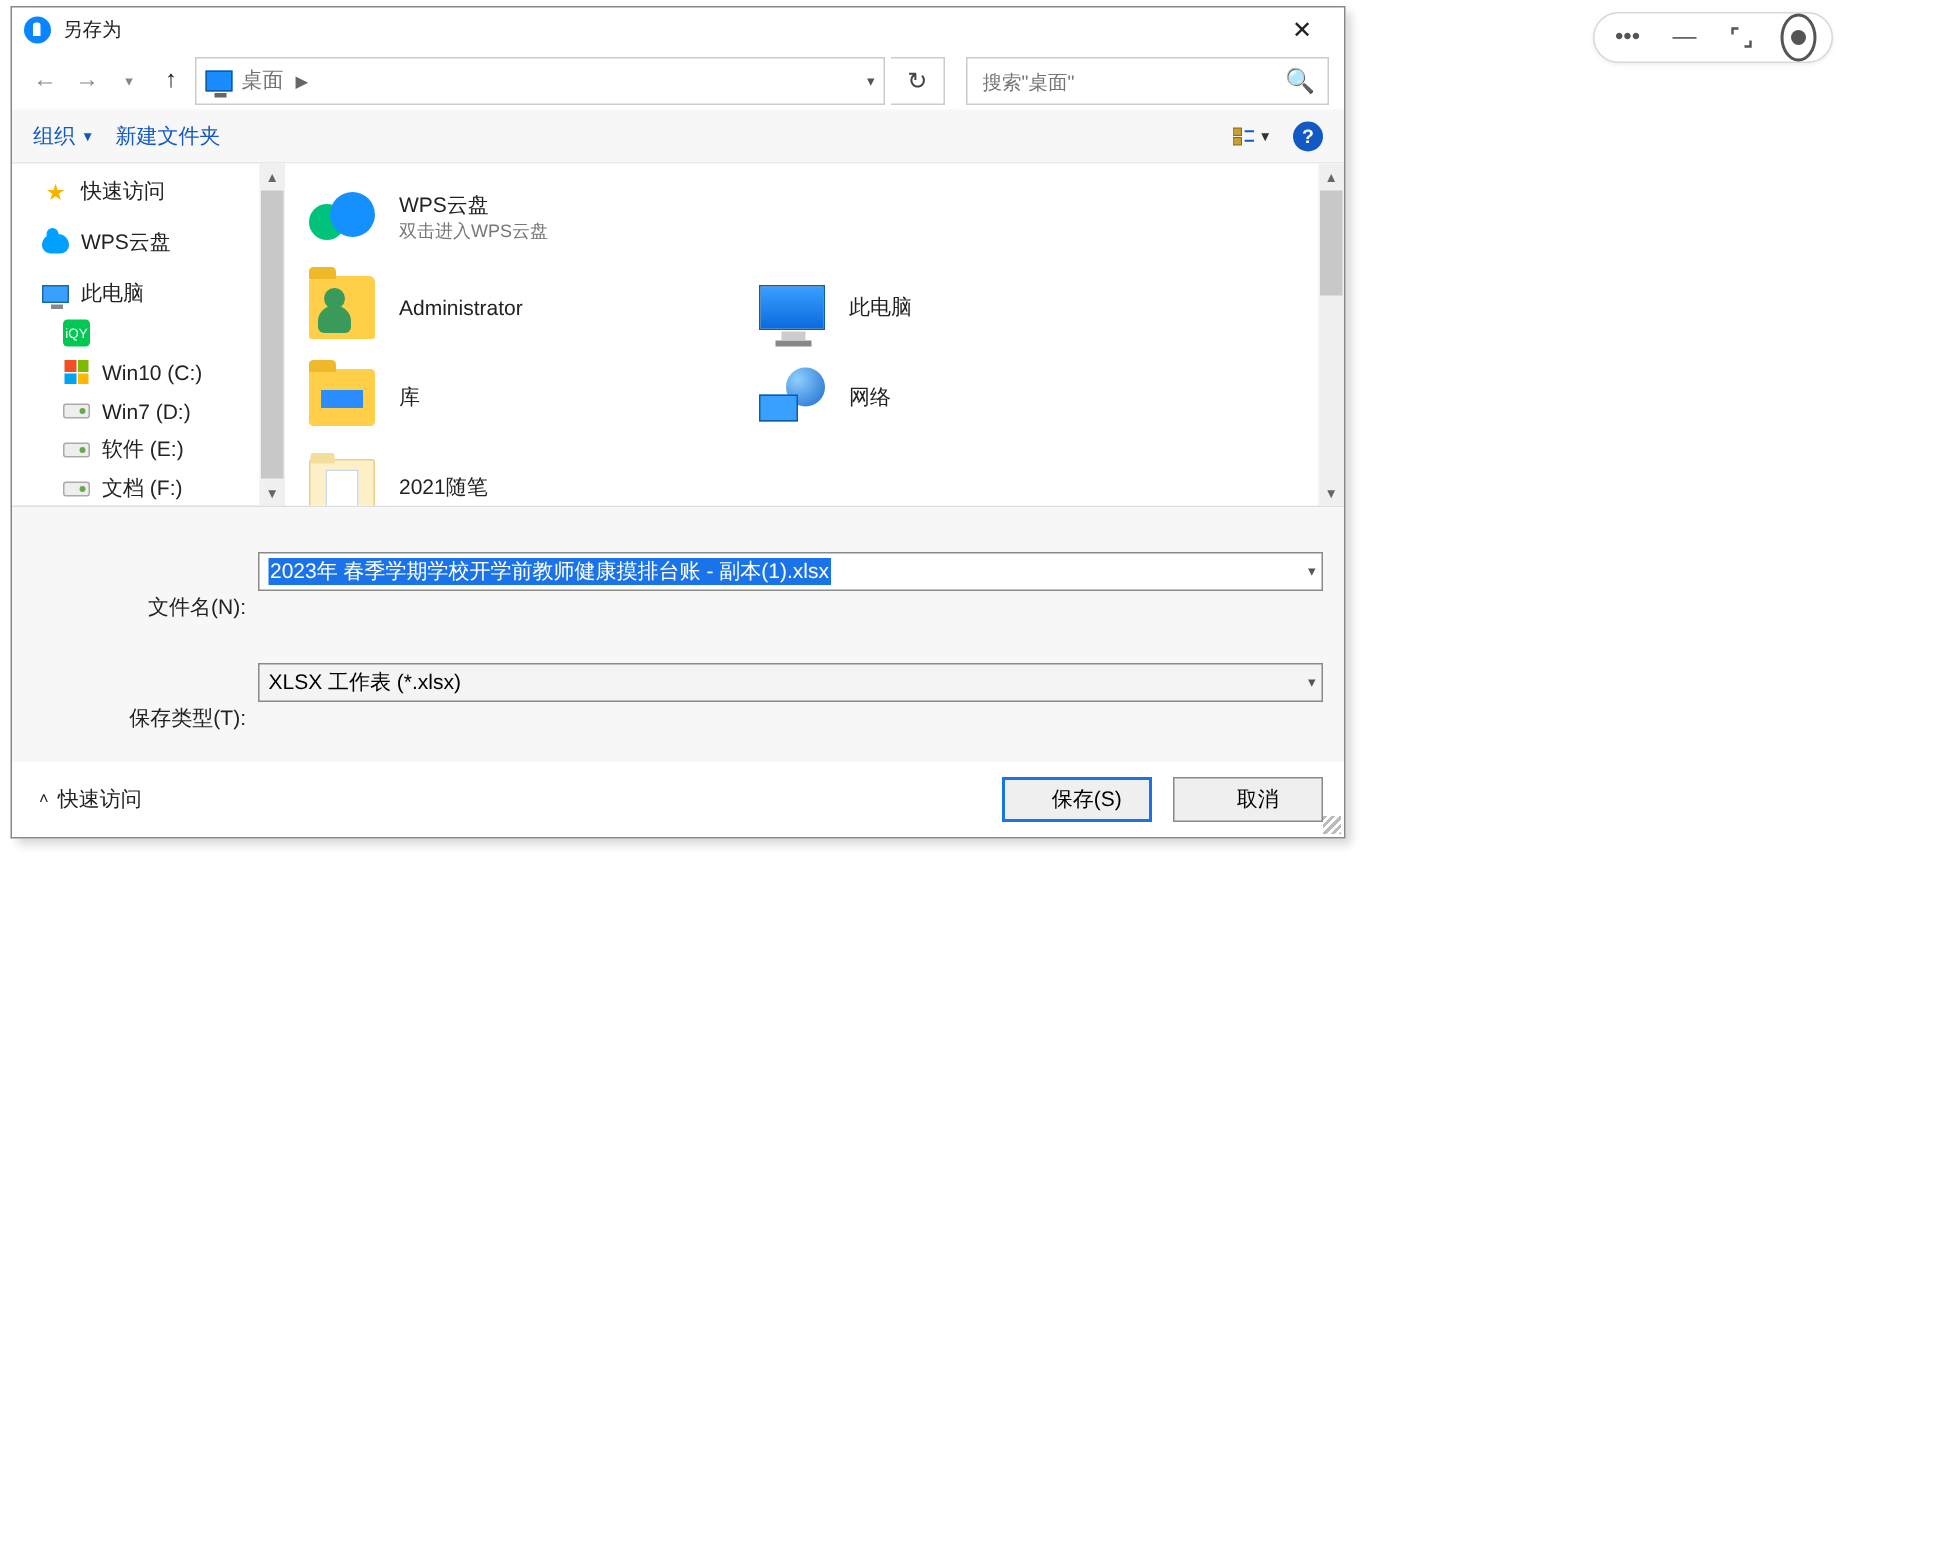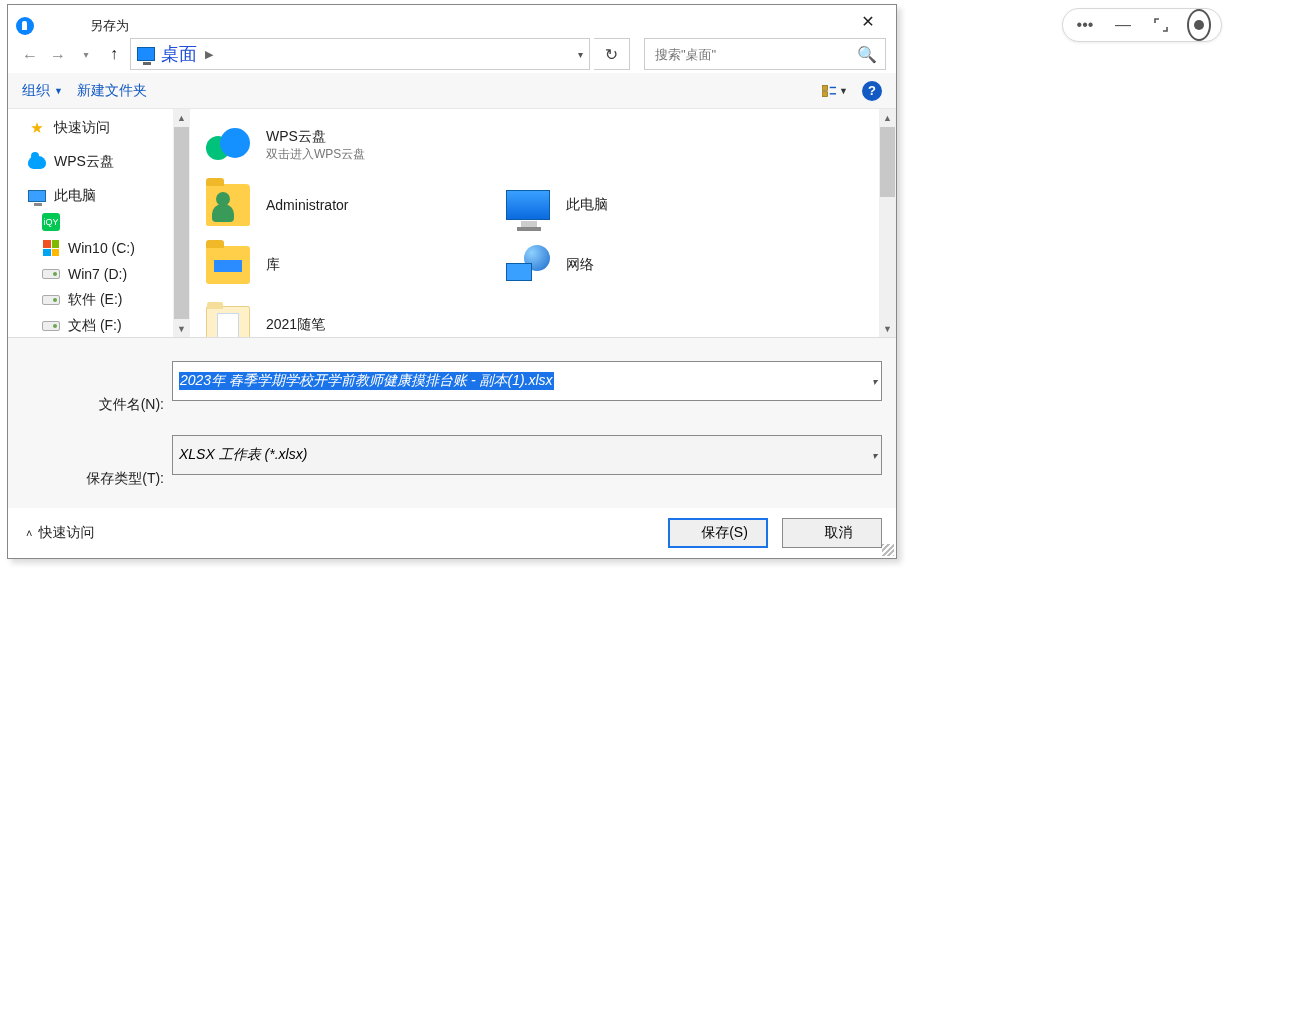--- a/index.html
+++ b/index.html
@@ -1,29 +1,29 @@
 <!DOCTYPE html>
 <html><head>
 <meta charset="utf-8">
 <style>
   * { box-sizing: border-box; font-family: "Microsoft YaHei", "Segoe UI", sans-serif; }
   body { margin: 0; background: #fff; width: 1300px; height: 1030px; position: relative; }
   .dialog { position: absolute; left: 7px; top: 4px; width: 890px; height: 555px; background: #fff; border: 1px solid #888; box-shadow: 4px 4px 6px rgba(0,0,0,0.15); display: flex; flex-direction: column; }
-  .titlebar { height: 30px; display: flex; align-items: flex-end; padding: 0 8px; gap: 48px; }
+  .titlebar { height: 30px; display: flex; align-items: center; padding: 0 8px; }
   .titlebar .appicon { width: 18px; height: 18px; border-radius: 50%; background: #0a84ff; margin-right: 8px; position: relative; }
   .titlebar .appicon::after { content:""; position:absolute; left:6px; top:4px; width:5px; height:9px; background:#fff; border-radius:2px 2px 0 0; }
   .titlebar .title { font-size: 13px; color: #222; }
   .titlebar .close { margin-left: auto; width: 40px; height: 28px; display:flex; align-items:center; justify-content:center; font-size:16px; color:#222; cursor:pointer; }
   .navrow { height: 38px; display:flex; align-items:center; padding: 0 10px; gap:4px; }
   .navbtn { width:24px; height:24px; display:flex; align-items:center; justify-content:center; color:#888; }
   .navbtn.enabled { color:#222; }
   .pathbox { flex:0 0 460px; height:32px; border:1px solid #ccc; background:#fff; display:flex; align-items:center; padding:0 6px; gap:6px; }
   .monitor-mini { width:18px; height:14px; background:#1a8cff; border:1px solid #0a5ea8; position:relative; }
   .monitor-mini::after{content:"";position:absolute;left:5px;top:14px;width:8px;height:3px;background:#666;}
-  .pathbox .loc { font-size:18px; color:#1d4ed8; }
+  .pathbox .loc { font-size:14px; color:#737373; }
   .pathbox .chev { color:#666; font-size:11px; margin-left:2px;}
   .pathbox .drop { margin-left:auto; color:#555; font-size:10px;}
   .refresh { width:36px; height:32px; border:1px solid #ccc; border-left:none; display:flex; align-items:center; justify-content:center; color:#444;}
   .searchbox { margin-left:10px; flex:1; height:32px; border:1px solid #ccc; display:flex; align-items:center; padding:0 8px; color:#888; }
   .searchbox input { border:none; outline:none; flex:1; font-size:13px; color:#333; background:transparent;}
   .searchbox .sicon { color:#555; }
   .toolbar { height:36px; border-bottom:1px solid #e8e8e8; background:#f7f7f7; display:flex; align-items:center; padding:0 14px; gap:14px; }
   .toolbar .tlink { font-size:14px; color:#1259c3; display:flex; align-items:center; gap:4px;}
   .toolbar .right { margin-left:auto; display:flex; align-items:center; gap:14px;}
   .viewbtn { width:26px; height:22px; display:flex; align-items:center; justify-content:center; color:#1259c3;}
@@ -78,21 +78,21 @@
   .netpc{width:44px;height:40px;position:relative;}
   .netpc .globe{position:absolute;right:0;top:0;width:26px;height:26px;background:radial-gradient(circle at 30% 30%,#8ed0ff,#1a6acc);border-radius:50%;}
   .netpc .scr{position:absolute;left:0;top:18px;width:26px;height:18px;background:#3aa0ff;border:1px solid #0a5ea8;}
   .docfolder{width:44px;height:38px;background:#fff0c8;border:1px solid #e8cf8a;border-radius:2px;position:relative;}
   .docfolder::before{content:"";position:absolute;left:0;top:-5px;width:16px;height:7px;background:#f5dd9a;border-radius:2px 2px 0 0;}
   .docfolder .pg{position:absolute;left:10px;top:6px;width:22px;height:28px;background:#fff;border:1px solid #c8d8f0;}
   .partialrow{opacity:.9; height:18px; overflow:hidden;}
   .bottom { border-top:1px solid #ddd; padding:10px 14px 12px 14px; background:#f7f7f7;}
   .frow{ display:flex; align-items:center; gap:8px; margin-bottom:8px;}
   .frow label{ width:142px; text-align:right; font-size:14px; color:#222;margin-top:48px;}
-  .frow .field{ flex:1; height:40px; border:1px solid #8a8a8a; background:#fff; display:flex; align-items:center; padding:0 6px; font-size:14px; position:relative;font-style:italic;}
+  .frow .field{ flex:1; height:26px; border:1px solid #8a8a8a; background:#fff; display:flex; align-items:center; padding:0 6px; font-size:14px; position:relative;}
   .frow .field .sel{ background:#1a73e8; color:#fff; padding:0 1px;}
   .frow .field .dd{ position:absolute; right:4px; color:#555; font-size:10px;}
   .footer{ display:flex; align-items:center; padding:10px 14px 10px 18px; gap:14px;}
   .hide-folders{ font-size:14px; color:#222; display:flex; align-items:center; gap:6px;}
   .footer .spacer{flex:1;}
   .btn{ width:100px; height:30px; border:1px solid #8a8a8a; background:#efefef; font-size:14px; display:flex; align-items:center; justify-content:center; cursor:pointer;padding-left:13px;}
   .btn.primary{ border:2px solid #1a73e8;}
   .resize-grip{position:absolute;right:2px;bottom:2px;width:12px;height:12px;background:repeating-linear-gradient(135deg,#bbb 0 2px,transparent 2px 4px);}
   
   .overlay-tb{position:absolute; right:78px; top:8px; height:34px; border:1px solid #d8d8d8; border-radius:18px; background:#fff; display:flex; align-items:center; padding:0 10px; gap:14px; box-shadow:0 1px 3px rgba(0,0,0,.08);}

